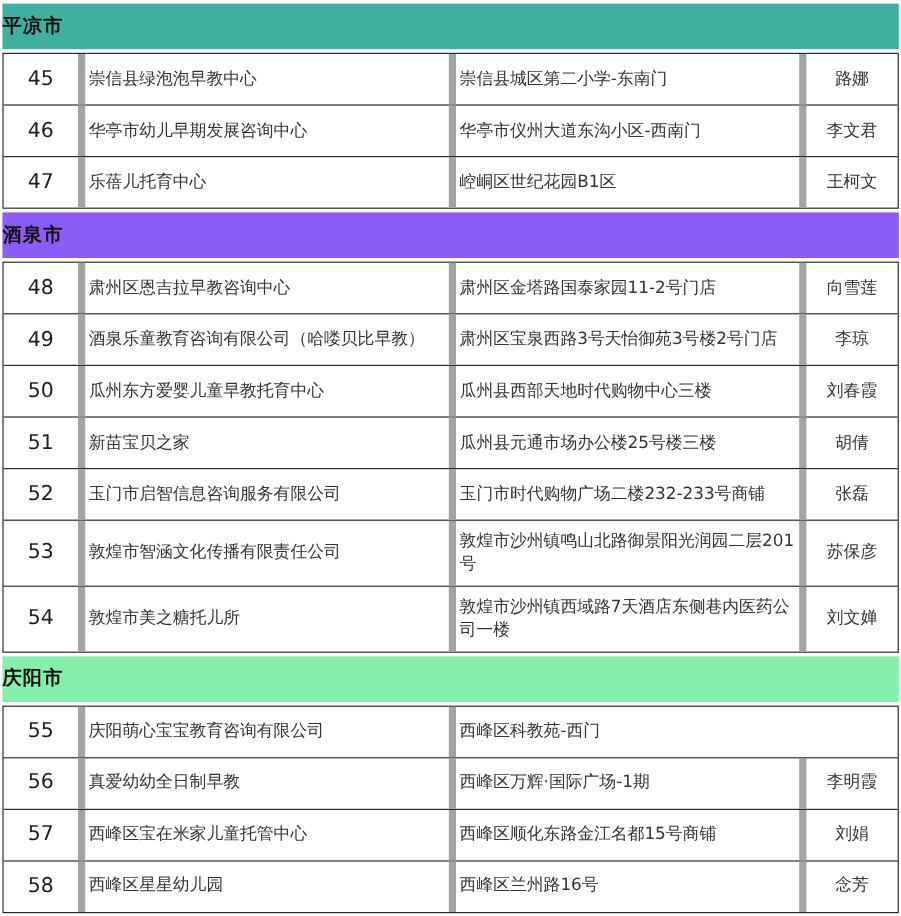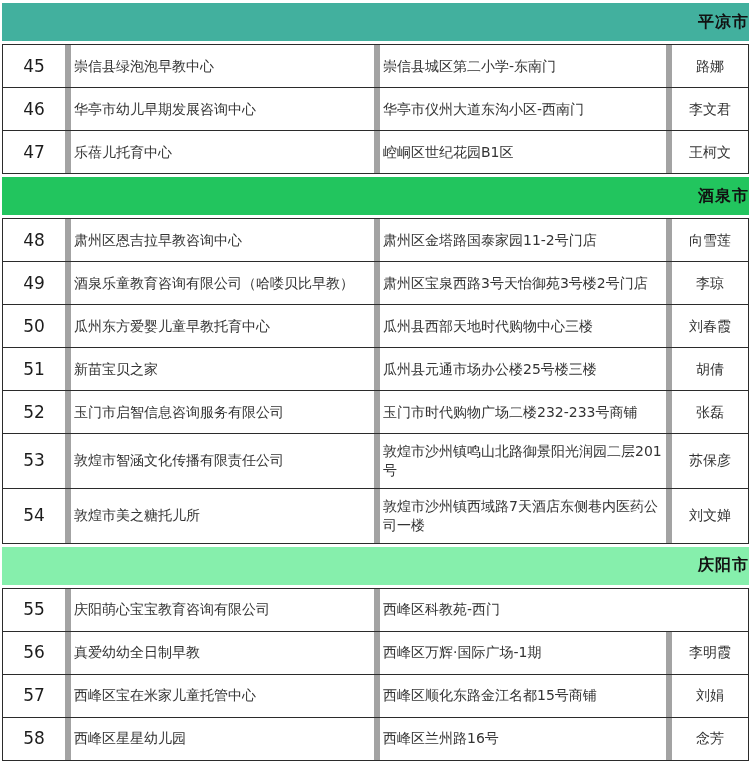--- a/index.html
+++ b/index.html
@@ -5,21 +5,21 @@
   html,body{margin:0;padding:0;background:#ffffff;}
   body{font-family:"DejaVu Sans","Liberation Sans",sans-serif;}
   .page{
     width:751px;height:763px;box-sizing:border-box;
     background:#ffffff;padding:0 2px;overflow:hidden;
     display:flex;flex-direction:column;
   }
   .city-section{flex:none;}
   .city-header{
     height:38px;margin:3px 0;flex:none;
-    display:flex;align-items:center;justify-content:flex-end;
+    display:flex;align-items:center;justify-content:flex-start;
   }
   .city-name{
     font-size:16px;font-weight:bold;color:#111111;letter-spacing:1px;
   }
   .rows{border:1px solid #2b2b2b;}
   .row{
     display:grid;
     grid-template-columns:62px 309px 292px 1fr;
     min-height:42px;
   }
@@ -85,21 +85,21 @@
       <span>崆峒区世纪花园B1区</span>
     </div>
     <div class="cell c-contact">
       <span>王柯文</span>
     </div>
   </div>
 </div>
   </section>
 
   <section class="city-section">
-    <div class="city-header" style="background: #22c55e;">
+    <div class="city-header" style="background: #8b5cf6;">
       <span class="city-name">酒泉市</span>
     </div>
     <div class="rows">
   <div class="row">
     <div class="cell c-no">
       <span>48</span>
     </div>
     <div class="cell c-name">
       <span>肃州区恩吉拉早教咨询中心</span>
     </div>

